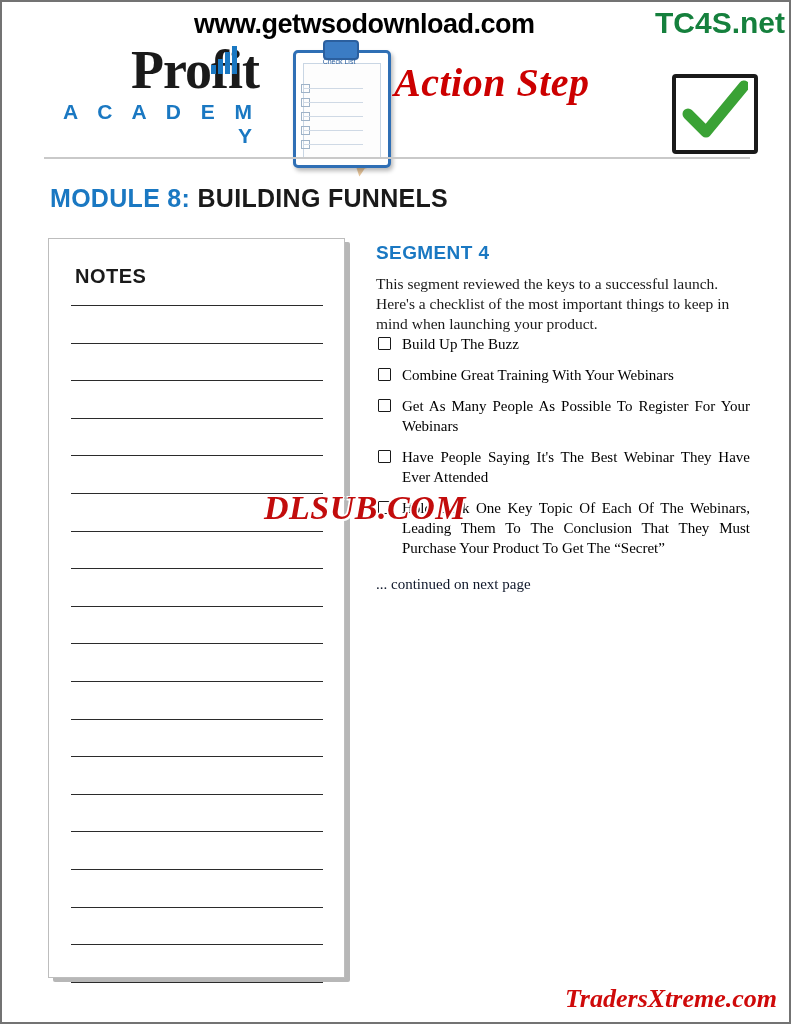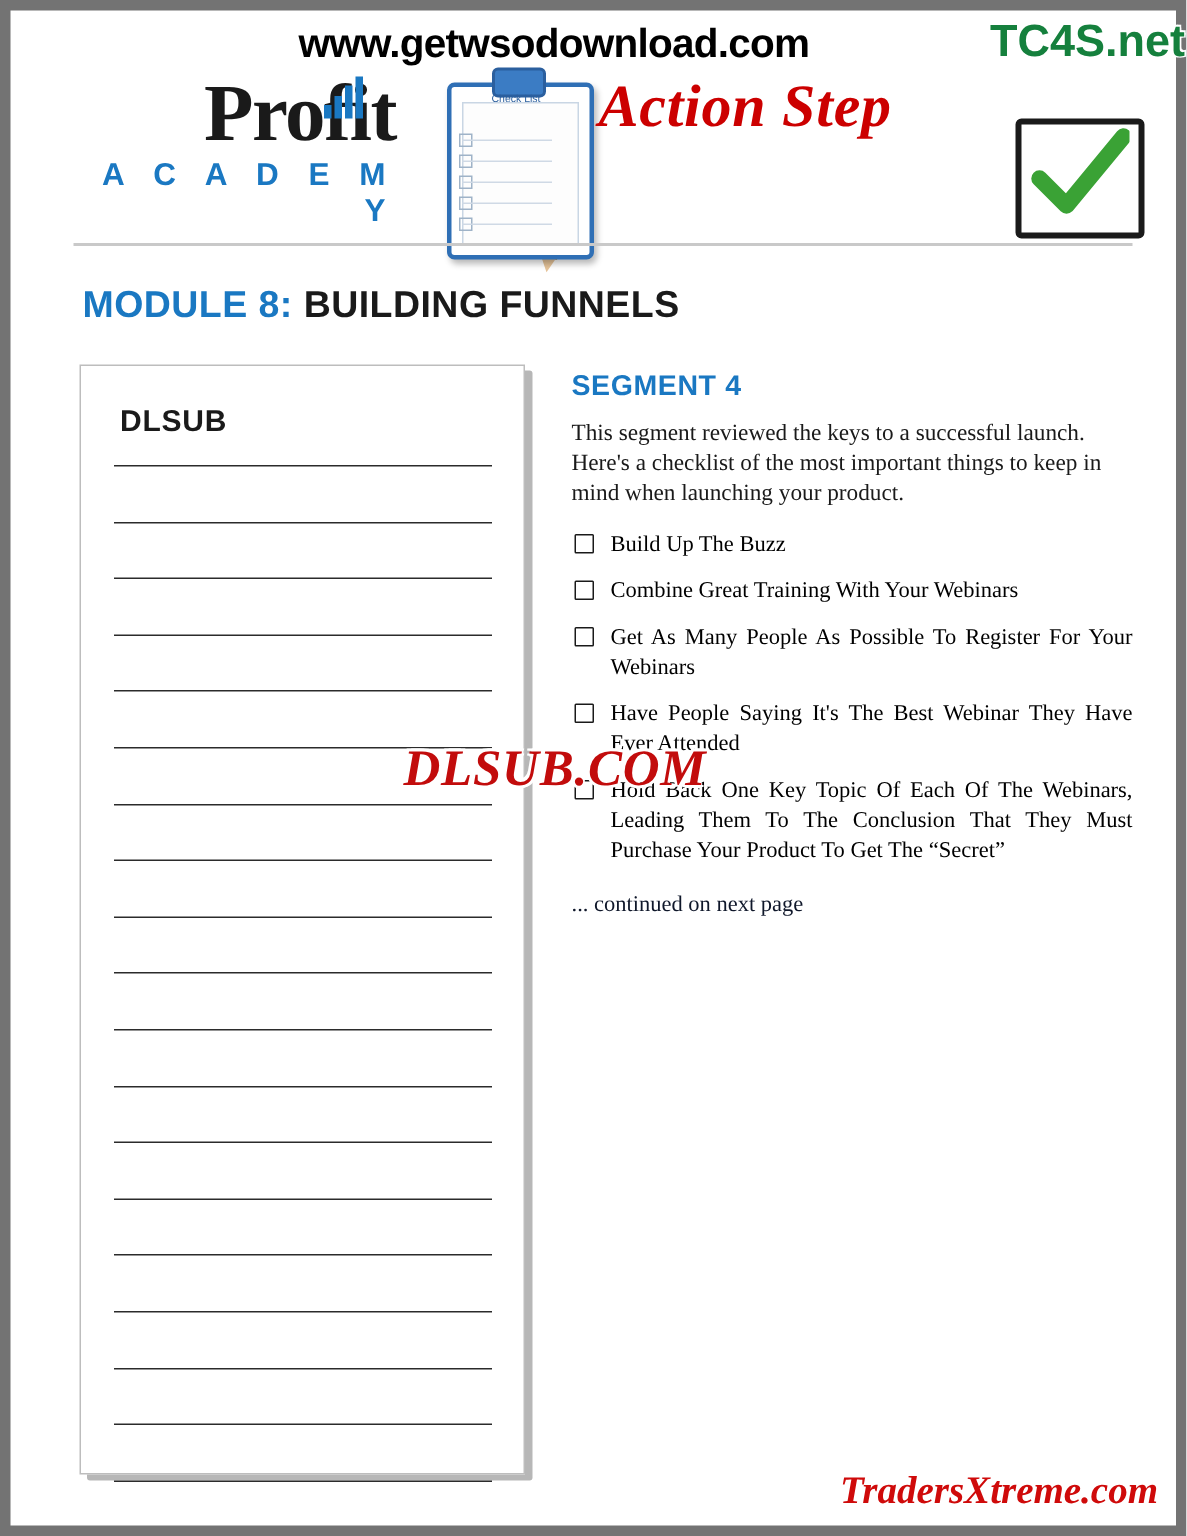--- a/index.html
+++ b/index.html
@@ -14,21 +14,21 @@
     font-family: "Liberation Sans", sans-serif;
     overflow: hidden;
   }
   .page {
     position: absolute;
     left: 0; top: 0;
     width: 791px;
     height: 1024px;
     background: #ffffff;
     box-sizing: border-box;
-    border: 7px solid #737373;
+    border: 2px solid #737373;
   }
   
   .watermark-top {
     position: absolute;
     top: 2px;
     left: 0;
     width: 791px;
     height: 40px;
     text-align: center;
     z-index: 40;
@@ -186,20 +186,21 @@
     height: 120px;
   }
   .t-action {
     font-family: "Liberation Serif", serif;
     font-style: italic;
     font-weight: bold;
     font-size: 40px;
     color: #cc0000;
     letter-spacing: 0.5px;
     line-height: 44px;
+    margin-top: 17px;
   }
   .t-checklist {
     font-family: "Liberation Sans", sans-serif;
     font-weight: bold;
     font-size: 36px;
     color: #1a1a1a;
     letter-spacing: 0px;
     line-height: 40px;
   }
   .check-badge {
@@ -288,21 +289,20 @@
     font-size: 19px;
     color: #1a78c2;
     letter-spacing: 0.4px;
     margin-bottom: 10px;
   }
   .segment-intro {
     font-family: "Liberation Serif", serif;
     font-size: 15.5px;
     color: #1a1a1a;
     line-height: 20px;
-    margin-bottom: 14px;
   }
   .checklist { margin: 0; padding: 0; list-style: none; }
   .check-item {
     position: relative;
     padding-left: 26px;
     margin-bottom: 11px;
     font-family: "Liberation Serif", serif;
     font-size: 15px;
     color: #000000;
     line-height: 20px;
@@ -409,21 +409,21 @@
 
   <div class="header-rule"></div>
 
   <div class="module-line">
     <span class="module-label">MODULE 8:</span>
     <span class="module-name">BUILDING FUNNELS</span>
   </div>
 
   <div class="notes-shadow"></div>
   <div class="notes">
-    <div class="notes-title">DLSUB</div>
+    <div class="notes-title">NOTES</div>
     <div class="note-lines">
       <div class="note-line"></div>
         <div class="note-line"></div>
         <div class="note-line"></div>
       <div class="note-line"></div>
         <div class="note-line"></div>
         <div class="note-line"></div>
       <div class="note-line"></div>
         <div class="note-line"></div>
         <div class="note-line"></div>

